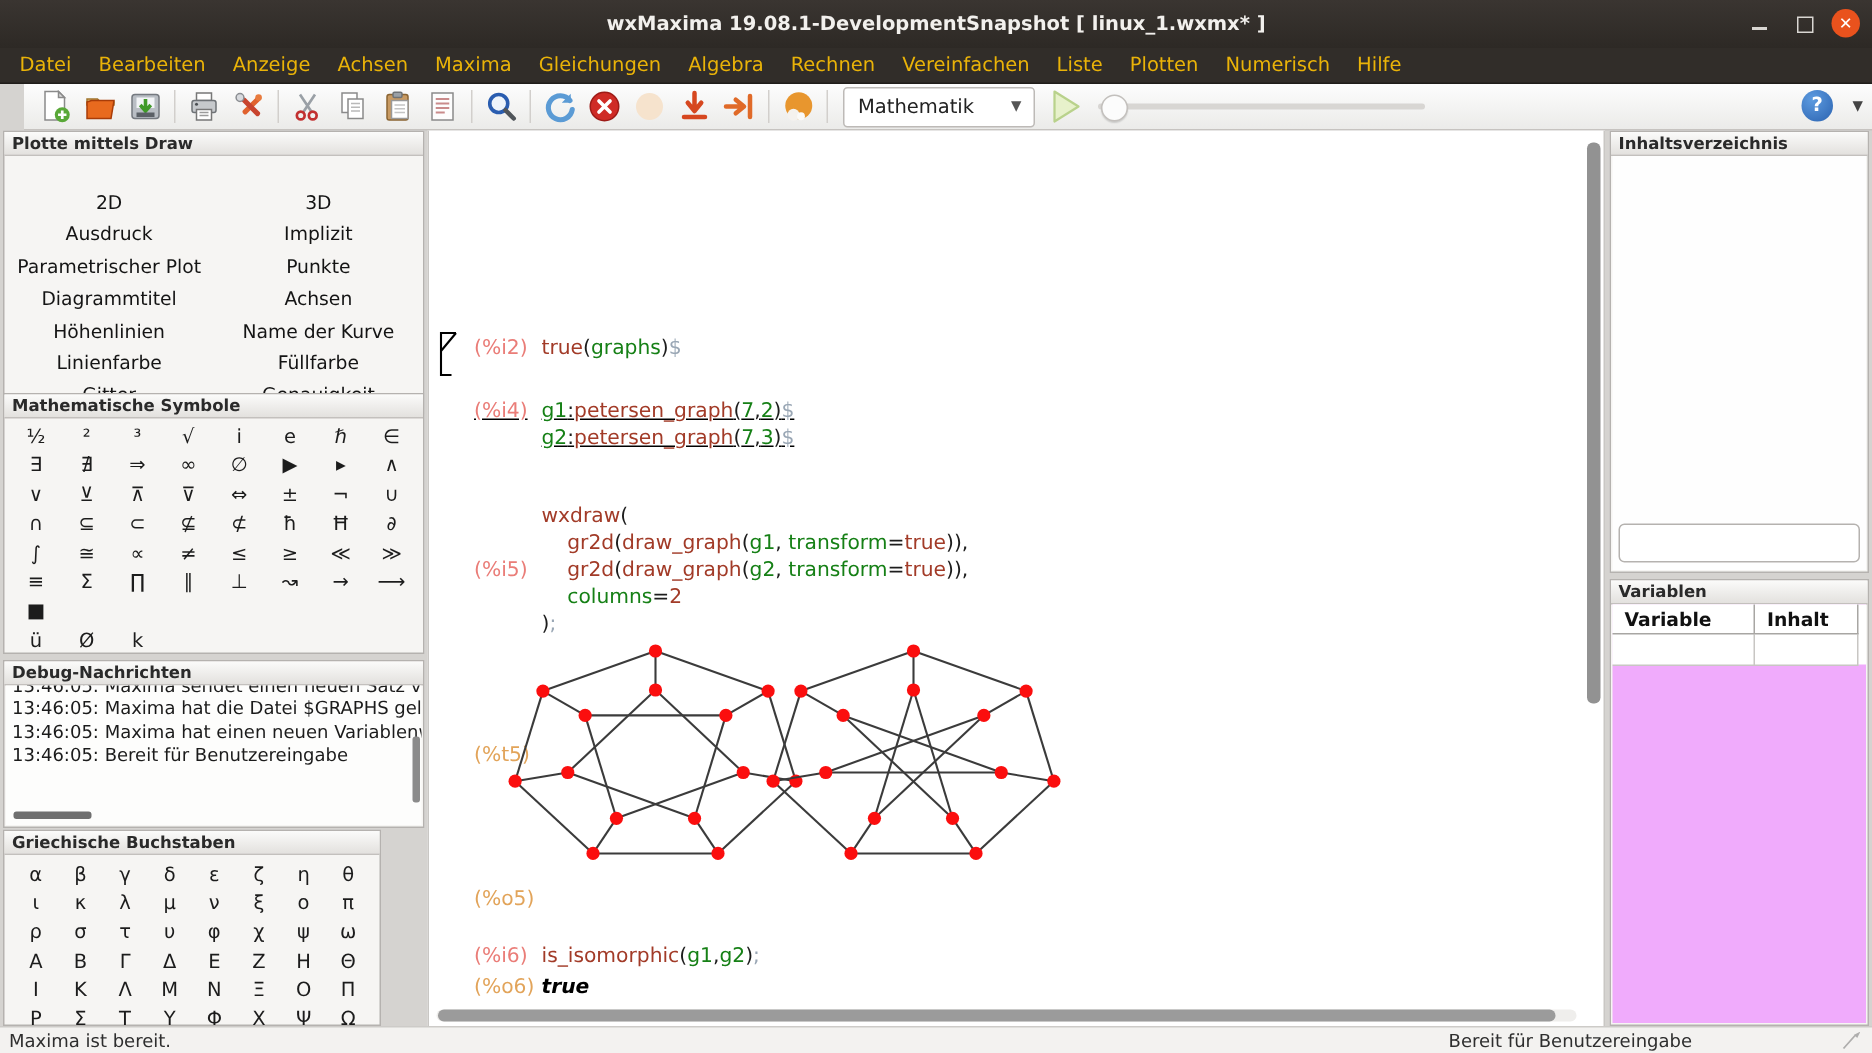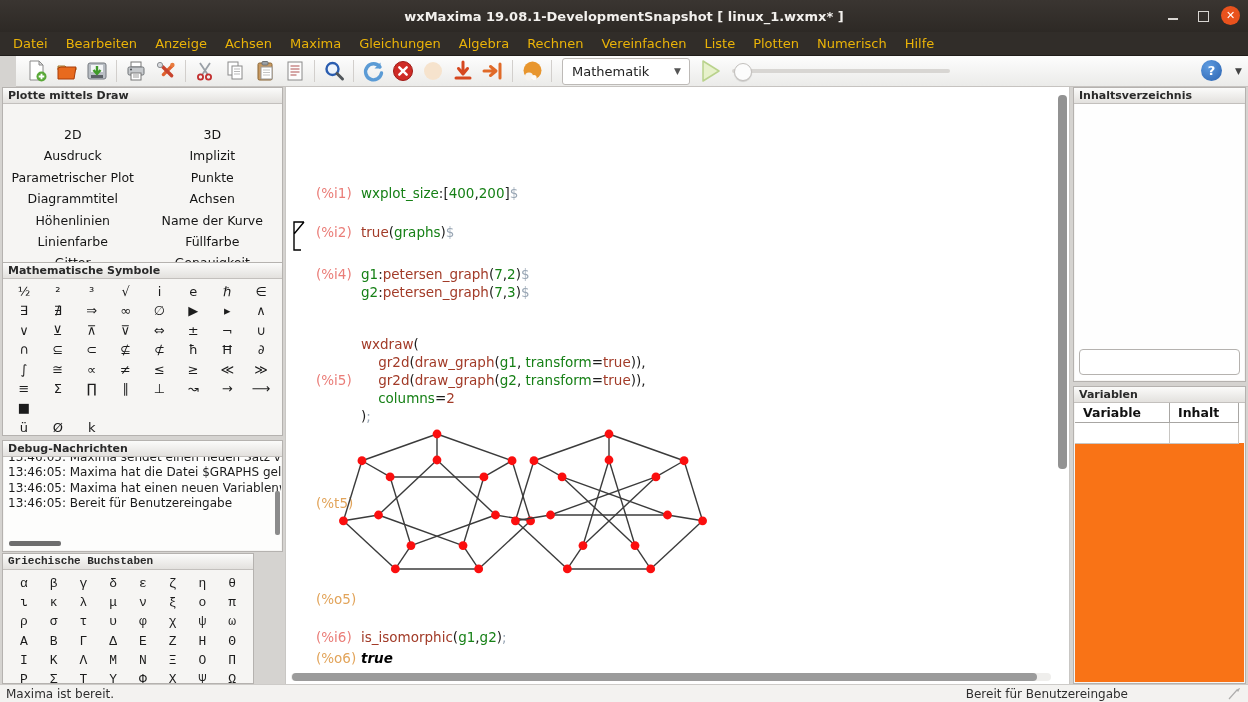--- a/index.html
+++ b/index.html
@@ -52,21 +52,21 @@
   .debug-lines{margin-top:-7px;padding-left:4px;}
   .debug-lines .dline{font-size:12px;line-height:15.4px;color:#1b1b1b;white-space:nowrap;}
   .vscroll-mini{position:absolute;right:1px;top:34px;width:5px;height:44px;background:#8b8b8b;border-radius:2px;}
   .hscroll-mini{position:absolute;left:5px;bottom:4px;width:52px;height:5px;background:#6f6f6f;border-radius:2px;}
   .grid-greek{display:grid;grid-template-columns:repeat(8,1fr);padding:4px 6px 0 6px;}
   .grid-greek .sym{height:19.2px;line-height:19.2px;text-align:center;font-size:13px;color:#1c1c1c;cursor:pointer;}
   
   .toc-body{position:absolute;left:1px;right:1px;top:16px;bottom:1px;background:#fefefe;}
   .toc-input{position:absolute;left:4px;right:4px;bottom:5px;height:26px;background:#fff;
     border:1px solid #b5b2af;border-radius:4px;box-sizing:border-box;font-size:12px;padding:0 6px;outline:none;}
-  .vars-body{position:absolute;left:1px;right:1px;top:16px;bottom:1px;background:#f97316;padding-left:20px;}
+  .vars-body{position:absolute;left:1px;right:1px;top:16px;bottom:1px;background:#f0abfc;padding-left:20px;}
   .vars-white{position:absolute;left:0;right:0;top:0;height:40px;background:#fff;}
   .vtable{position:absolute;left:0;top:0;border-collapse:collapse;}
   .vtable th{width:86px;height:19px;background:#fff;border:1px solid #a8a6a3;border-top:none;border-left:none;
     font-size:12.5px;font-weight:bold;color:#111;text-align:left;padding:0 0 0 8px;}
   .vtable th+th{width:60px;}
   .vtable td{height:18px;background:#fff;border:1px solid #c8c6c3;border-top:none;border-left:none;}
   
   .docwrap{position:absolute;left:285px;top:87px;width:785px;bottom:18px;background:#fff;
     border-left:1px solid #c9c7c4;border-right:1px solid #c9c7c4;box-sizing:border-box;}
   .doc{position:absolute;left:0;top:0;right:0;bottom:0;overflow:hidden;font-size:13.5px;}
@@ -361,21 +361,21 @@
           <div class="dline">13:46:05: Maxima sendet einen neuen Satz von</div>
           <div class="dline">13:46:05: Maxima hat die Datei $GRAPHS gelad</div>
           <div class="dline">13:46:05: Maxima hat einen neuen Variablenwe</div>
           <div class="dline">13:46:05: Bereit für Benutzereingabe</div>
         </div>
       <div class="vscroll-mini"></div>
       <div class="hscroll-mini"></div>
     </div>
   </div>
 
-  <div class="panel" style="left:2px;top:553px;width:252px;height:131px;font-family:Liberation Mono, monospace;">
+  <div class="panel" style="left:2px;top:553px;width:252px;height:131px;">
     <div class="pcaption">Griechische Buchstaben</div>
     <div class="grid-greek">
         <div class="sym">α</div>
         <div class="sym">β</div>
         <div class="sym">γ</div>
         <div class="sym">δ</div>
         <div class="sym">ε</div>
         <div class="sym">ζ</div>
         <div class="sym">η</div>
         <div class="sym">θ</div>
@@ -417,32 +417,28 @@
         <div class="sym">Y</div>
         <div class="sym">Φ</div>
         <div class="sym">X</div>
         <div class="sym">Ψ</div>
         <div class="sym">Ω</div>
       </div>
   </div>
 
   <div class="docwrap">
     <div class="doc" id="doc">
-        <div class="cell" style="top: 97px;">
-          <span class="clabel input">(%i1)</span>
-          <div class="code"><div class="codeline"><span class="tk-symbol">wxplot_size</span><span class="tk-operator">:[</span><span class="tk-number">400</span><span class="tk-operator">,</span><span class="tk-number">200</span><span class="tk-operator">]</span><span class="tk-terminator">$</span></div></div>
-        </div>
         <div class="cell" style="top: 136px;">
           <span class="clabel input">(%i2)</span>
           <div class="code"><div class="codeline"><span class="tk-function">true</span><span class="tk-operator">(</span><span class="tk-symbol">graphs</span><span class="tk-operator">)</span><span class="tk-terminator">$</span></div></div>
         </div>
         <svg width="16" height="32" class="cellbracket">
           <path d="M14 2 L4 2 L4 30 L11 30 M14 2 L4 14" stroke="#000" stroke-width="1.4" fill="none"></path>
         </svg>
-        <div class="cell" style="top: 178px;">
+        <div class="cell" style="top: 178px; text-decoration: underline;">
           <span class="clabel input">(%i4)</span>
           <div class="code"><div class="codeline"><span class="tk-symbol">g1</span><span class="tk-operator">:</span><span class="tk-function">petersen_graph</span><span class="tk-operator">(</span><span class="tk-number">7</span><span class="tk-operator">,</span><span class="tk-number">2</span><span class="tk-operator">)</span><span class="tk-terminator">$</span></div><div class="codeline"><span class="tk-symbol">g2</span><span class="tk-operator">:</span><span class="tk-function">petersen_graph</span><span class="tk-operator">(</span><span class="tk-number">7</span><span class="tk-operator">,</span><span class="tk-number">3</span><span class="tk-operator">)</span><span class="tk-terminator">$</span></div></div>
         </div>
         <div class="cell" style="top: 248px; align-items: center;">
           <span class="clabel input">(%i5)</span>
           <div class="code"><div class="codeline"><span class="tk-function">wxdraw</span><span class="tk-operator">(</span></div><div class="codeline"><span class="tk-operator">    </span><span class="tk-function">gr2d</span><span class="tk-operator">(</span><span class="tk-function">draw_graph</span><span class="tk-operator">(</span><span class="tk-symbol">g1</span><span class="tk-operator">, </span><span class="tk-symbol">transform</span><span class="tk-operator">=</span><span class="tk-keyword">true</span><span class="tk-operator">)),</span></div><div class="codeline"><span class="tk-operator">    </span><span class="tk-function">gr2d</span><span class="tk-operator">(</span><span class="tk-function">draw_graph</span><span class="tk-operator">(</span><span class="tk-symbol">g2</span><span class="tk-operator">, </span><span class="tk-symbol">transform</span><span class="tk-operator">=</span><span class="tk-keyword">true</span><span class="tk-operator">)),</span></div><div class="codeline"><span class="tk-operator">    </span><span class="tk-symbol">columns</span><span class="tk-operator">=</span><span class="tk-keyword">2</span></div><div class="codeline"><span class="tk-operator">)</span><span class="tk-terminator">;</span></div></div>
         </div>
         <div class="cell" style="top: 407px;">
           <span class="clabel output">(%t5)</span>
           <div class="code"></div>

